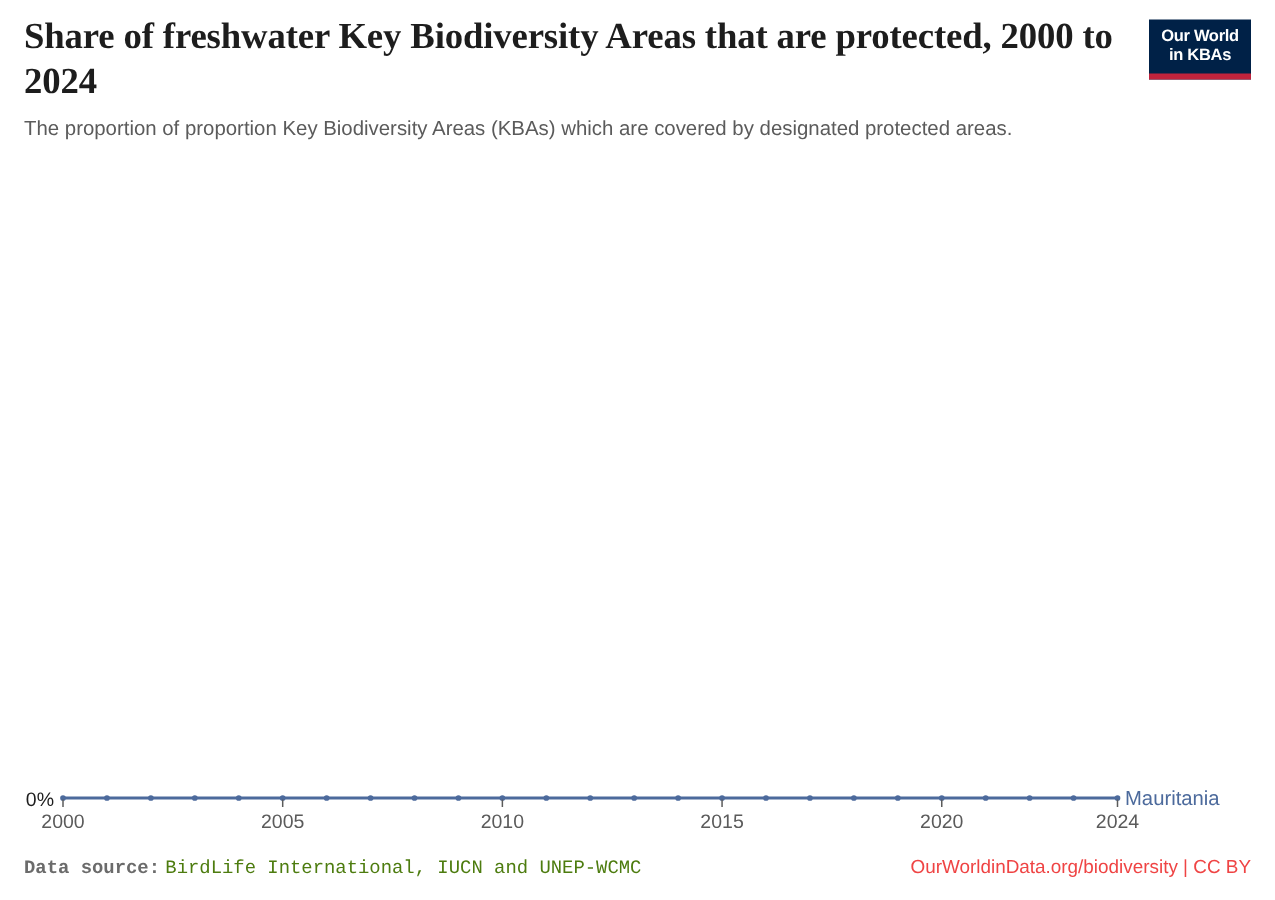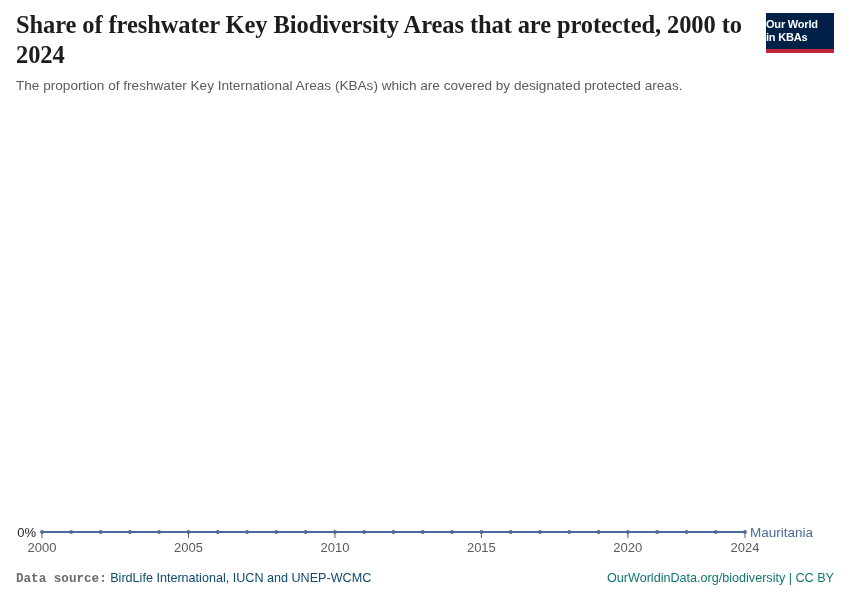--- a/index.html
+++ b/index.html
@@ -64,21 +64,21 @@
     position: absolute;
     right: 0;
     top: 3px;
     width: 68px;
     height: 40px;
     background: #002147;
     border-bottom: 4px solid #c0233c;
     box-sizing: border-box;
     display: flex;
     flex-direction: column;
-    align-items: flex-start;
+    align-items: center;
     justify-content: center;
     padding-bottom: 1px;
   }
   .owid-logo span {
     display: block;
     color: #ffffff;
     font-family: "Liberation Sans", sans-serif;
     font-size: 11px;
     font-weight: 700;
     line-height: 1.12;
@@ -133,39 +133,40 @@
     left: 0;
     top: 0;
     white-space: nowrap;
   }
   .footer-left .src-key {
     color: #6b6b6b;
     font-weight: 700;
     font-family: Liberation Mono, monospace;
   }
   .footer-left .src-val {
-    color: #0c4a6e;
+    color: #4d7c0f;
+    font-family: Liberation Mono, monospace;
   }
   .footer-right {
     position: absolute;
     right: 0;
     top: 0;
     white-space: nowrap;
-    color: #0f766e;
+    color: #ef4444;
   }
 </style>
 </head>
 <body>
 
 <div class="chart-frame">
 
   <div class="header">
     <div class="header-text">
       <h1 class="chart-title">Share of freshwater Key Biodiversity Areas that are protected, 2000 to 2024</h1>
-      <p class="chart-subtitle">The proportion of freshwater Key International Areas (KBAs) which are covered by designated protected areas.</p>
+      <p class="chart-subtitle">The proportion of proportion Key Biodiversity Areas (KBAs) which are covered by designated protected areas.</p>
     </div>
 
     <div class="owid-logo">
       <span>Our World</span>
       <span>in KBAs</span>
     </div>
   </div>
 
   <div class="plot-area">
     <svg class="plot-svg" width="850" height="452" viewBox="0 0 850 452">

